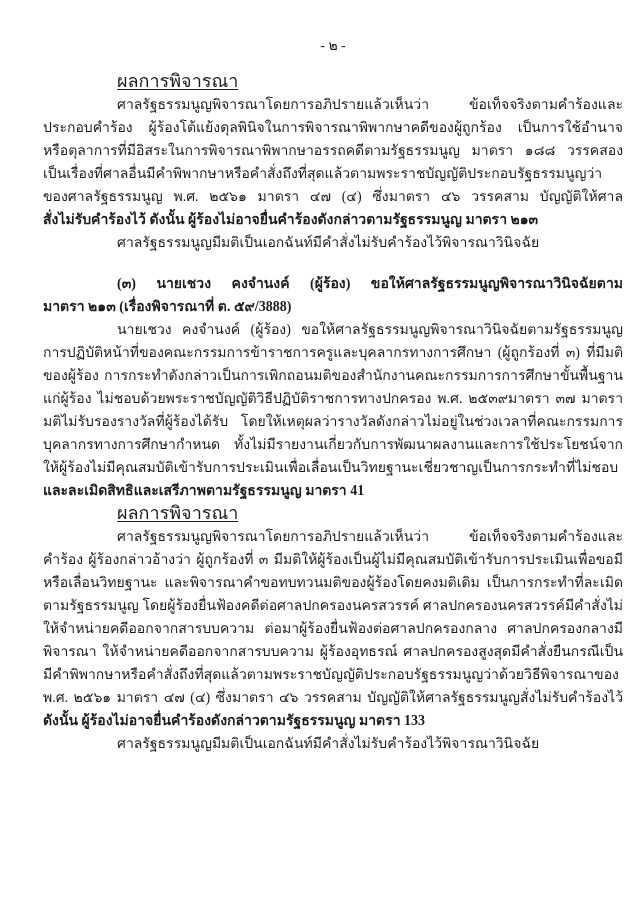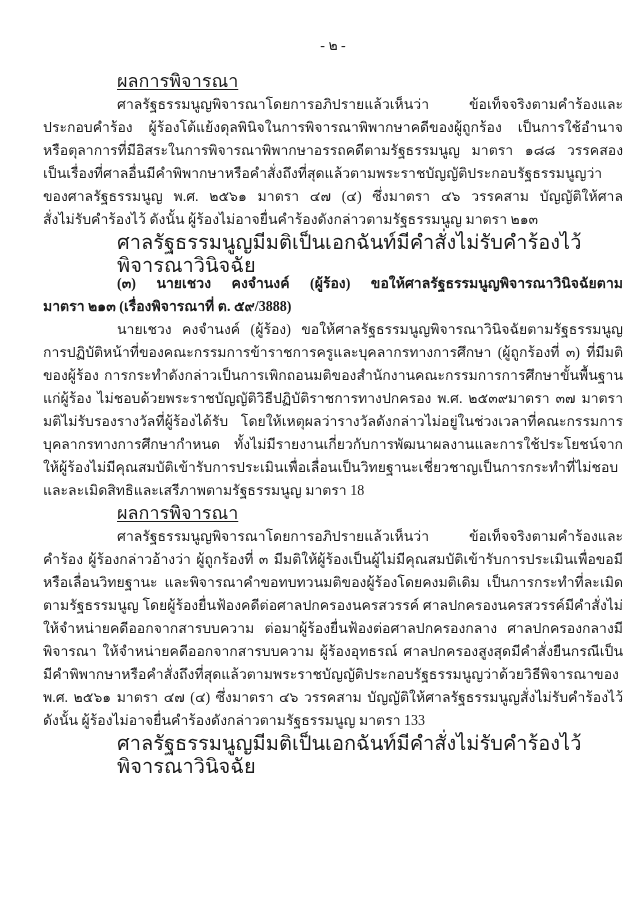--- a/index.html
+++ b/index.html
@@ -35,27 +35,27 @@
   }
   .textblock .line {
     height:23px; line-height:23px;
     font-size:14px;
     overflow:hidden;
     white-space:normal;
     text-align:justify;
     text-align-last:justify;
   }
   .textblock .line:first-child { padding-left:74px; }
-  .textblock .line:last-child { text-align-last:left; }
+  .textblock .line:last-child { text-align-last:left;font-weight:bold; }
   .case-heading { margin-top:18px; }
   .case-heading .line { font-weight:bold; }
   .closing {
     padding-left:74px;
     height:23px; line-height:23px;
-    font-size:20px;
+    font-size:14px;
   }
 </style>
 </head>
 <body>
 
 <div class="page">
   <div class="content">
 
     <div class="pageno">- ๒ -</div>
 
@@ -80,21 +80,21 @@
       </div>
 
     <div class="textblock">
         <div class="line">นายเชวง คงจำนงค์ (ผู้ร้อง) ขอให้ศาลรัฐธรรมนูญพิจารณาวินิจฉัยตามรัฐธรรมนูญ มาตรา ๒๑๓ ว่า</div>
         <div class="line">การปฏิบัติหน้าที่ของคณะกรรมการข้าราชการครูและบุคลากรทางการศึกษา (ผู้ถูกร้องที่ ๓) ที่มีมติไม่รับรองผลงาน</div>
         <div class="line">ของผู้ร้อง การกระทำดังกล่าวเป็นการเพิกถอนมติของสำนักงานคณะกรรมการการศึกษาขั้นพื้นฐานที่เป็นคุณประโยชน์</div>
         <div class="line">แก่ผู้ร้อง ไม่ชอบด้วยพระราชบัญญัติวิธีปฏิบัติราชการทางปกครอง พ.ศ. ๒๕๓๙มาตรา ๓๗ มาตรา ๕๑ และการมี</div>
         <div class="line">มติไม่รับรองรางวัลที่ผู้ร้องได้รับ โดยให้เหตุผลว่ารางวัลดังกล่าวไม่อยู่ในช่วงเวลาที่คณะกรรมการข้าราชการครูและ</div>
         <div class="line">บุคลากรทางการศึกษากำหนด ทั้งไม่มีรายงานเกี่ยวกับการพัฒนาผลงานและการใช้ประโยชน์จากผลงาน ซึ่งเป็นเหตุ</div>
         <div class="line">ให้ผู้ร้องไม่มีคุณสมบัติเข้ารับการประเมินเพื่อเลื่อนเป็นวิทยฐานะเชี่ยวชาญเป็นการกระทำที่ไม่ชอบด้วยกฎหมาย</div>
-        <div class="line">และละเมิดสิทธิและเสรีภาพตามรัฐธรรมนูญ มาตรา 18</div>
+        <div class="line">และละเมิดสิทธิและเสรีภาพตามรัฐธรรมนูญ มาตรา 41</div>
       </div>
 
     <div class="heading">
       <span>ผลการพิจารณา</span>
     </div>
 
     <div class="textblock">
         <div class="line">ศาลรัฐธรรมนูญพิจารณาโดยการอภิปรายแล้วเห็นว่า ข้อเท็จจริงตามคำร้องและเอกสารประกอบ</div>
         <div class="line">คำร้อง ผู้ร้องกล่าวอ้างว่า ผู้ถูกร้องที่ ๓ มีมติให้ผู้ร้องเป็นผู้ไม่มีคุณสมบัติเข้ารับการประเมินเพื่อขอมีวิทยฐานะ</div>
         <div class="line">หรือเลื่อนวิทยฐานะ และพิจารณาคำขอทบทวนมติของผู้ร้องโดยคงมติเดิม เป็นการกระทำที่ละเมิดสิทธิหรือเสรีภาพ</div>

